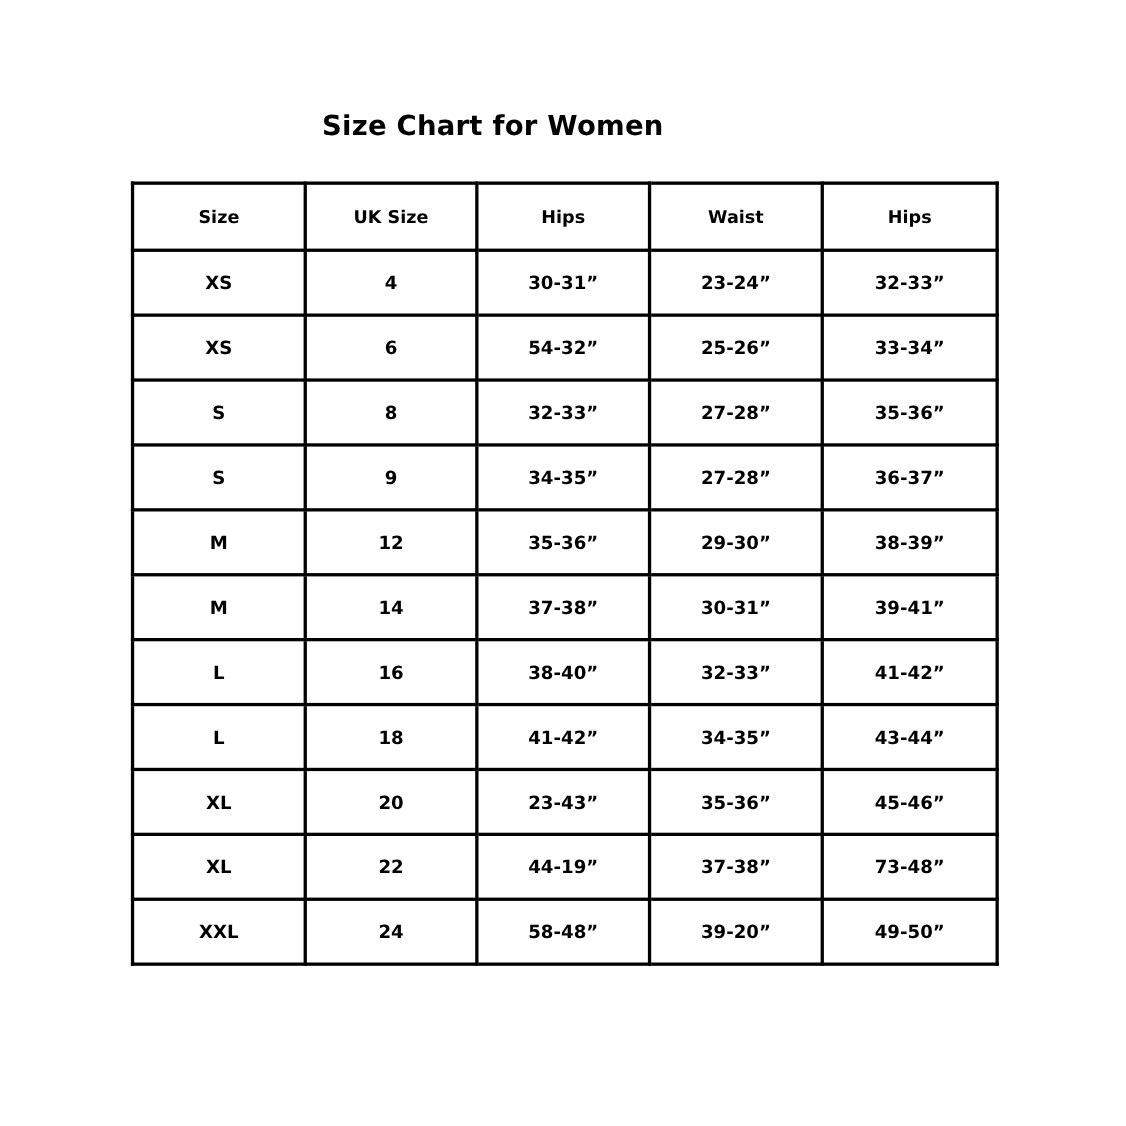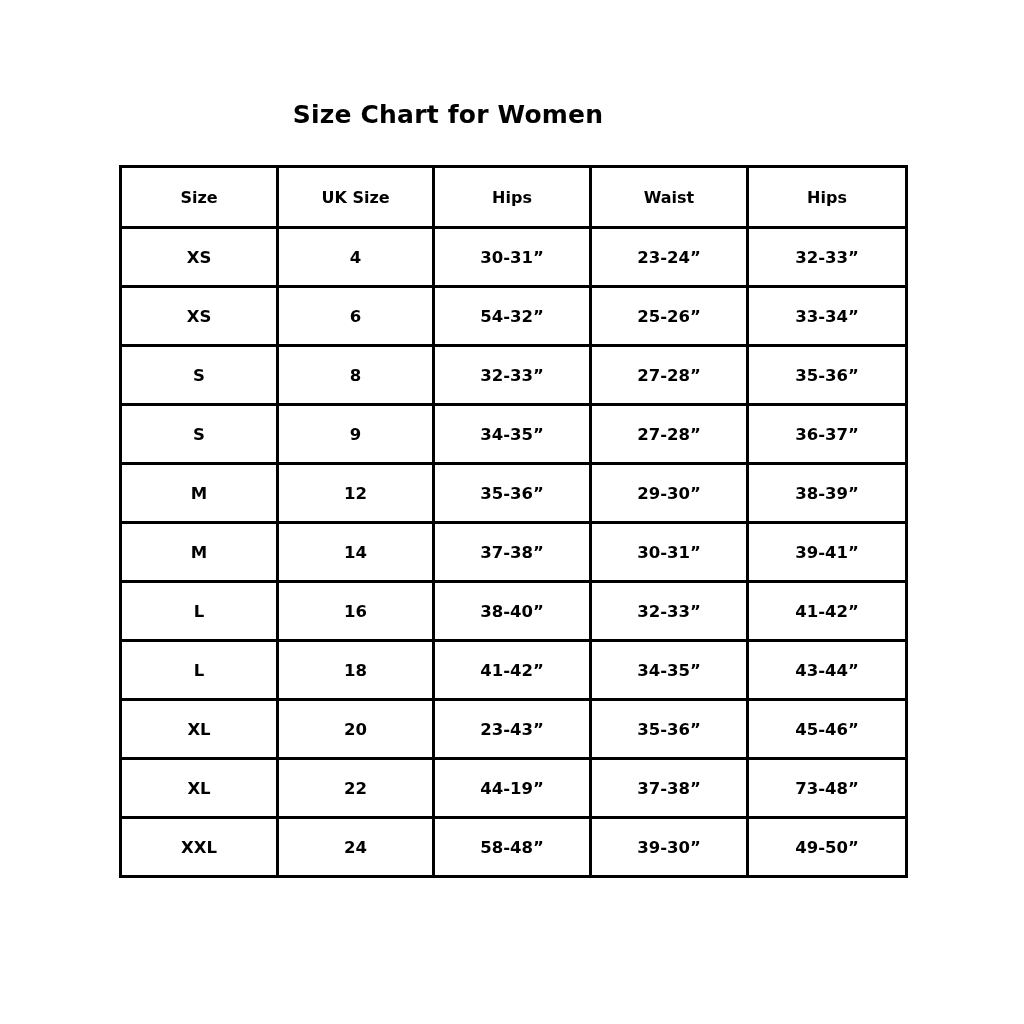--- a/index.html
+++ b/index.html
@@ -155,20 +155,20 @@
           <td>XL</td>
           <td>22</td>
           <td>44-19”</td>
           <td>37-38”</td>
           <td>73-48”</td>
         </tr>
         <tr>
           <td>XXL</td>
           <td>24</td>
           <td>58-48”</td>
-          <td>39-30”</td>
+          <td>39-20”</td>
           <td>49-50”</td>
         </tr>
       </tbody>
     </table>
   </div>
 
 </div>
 
 </body></html>

